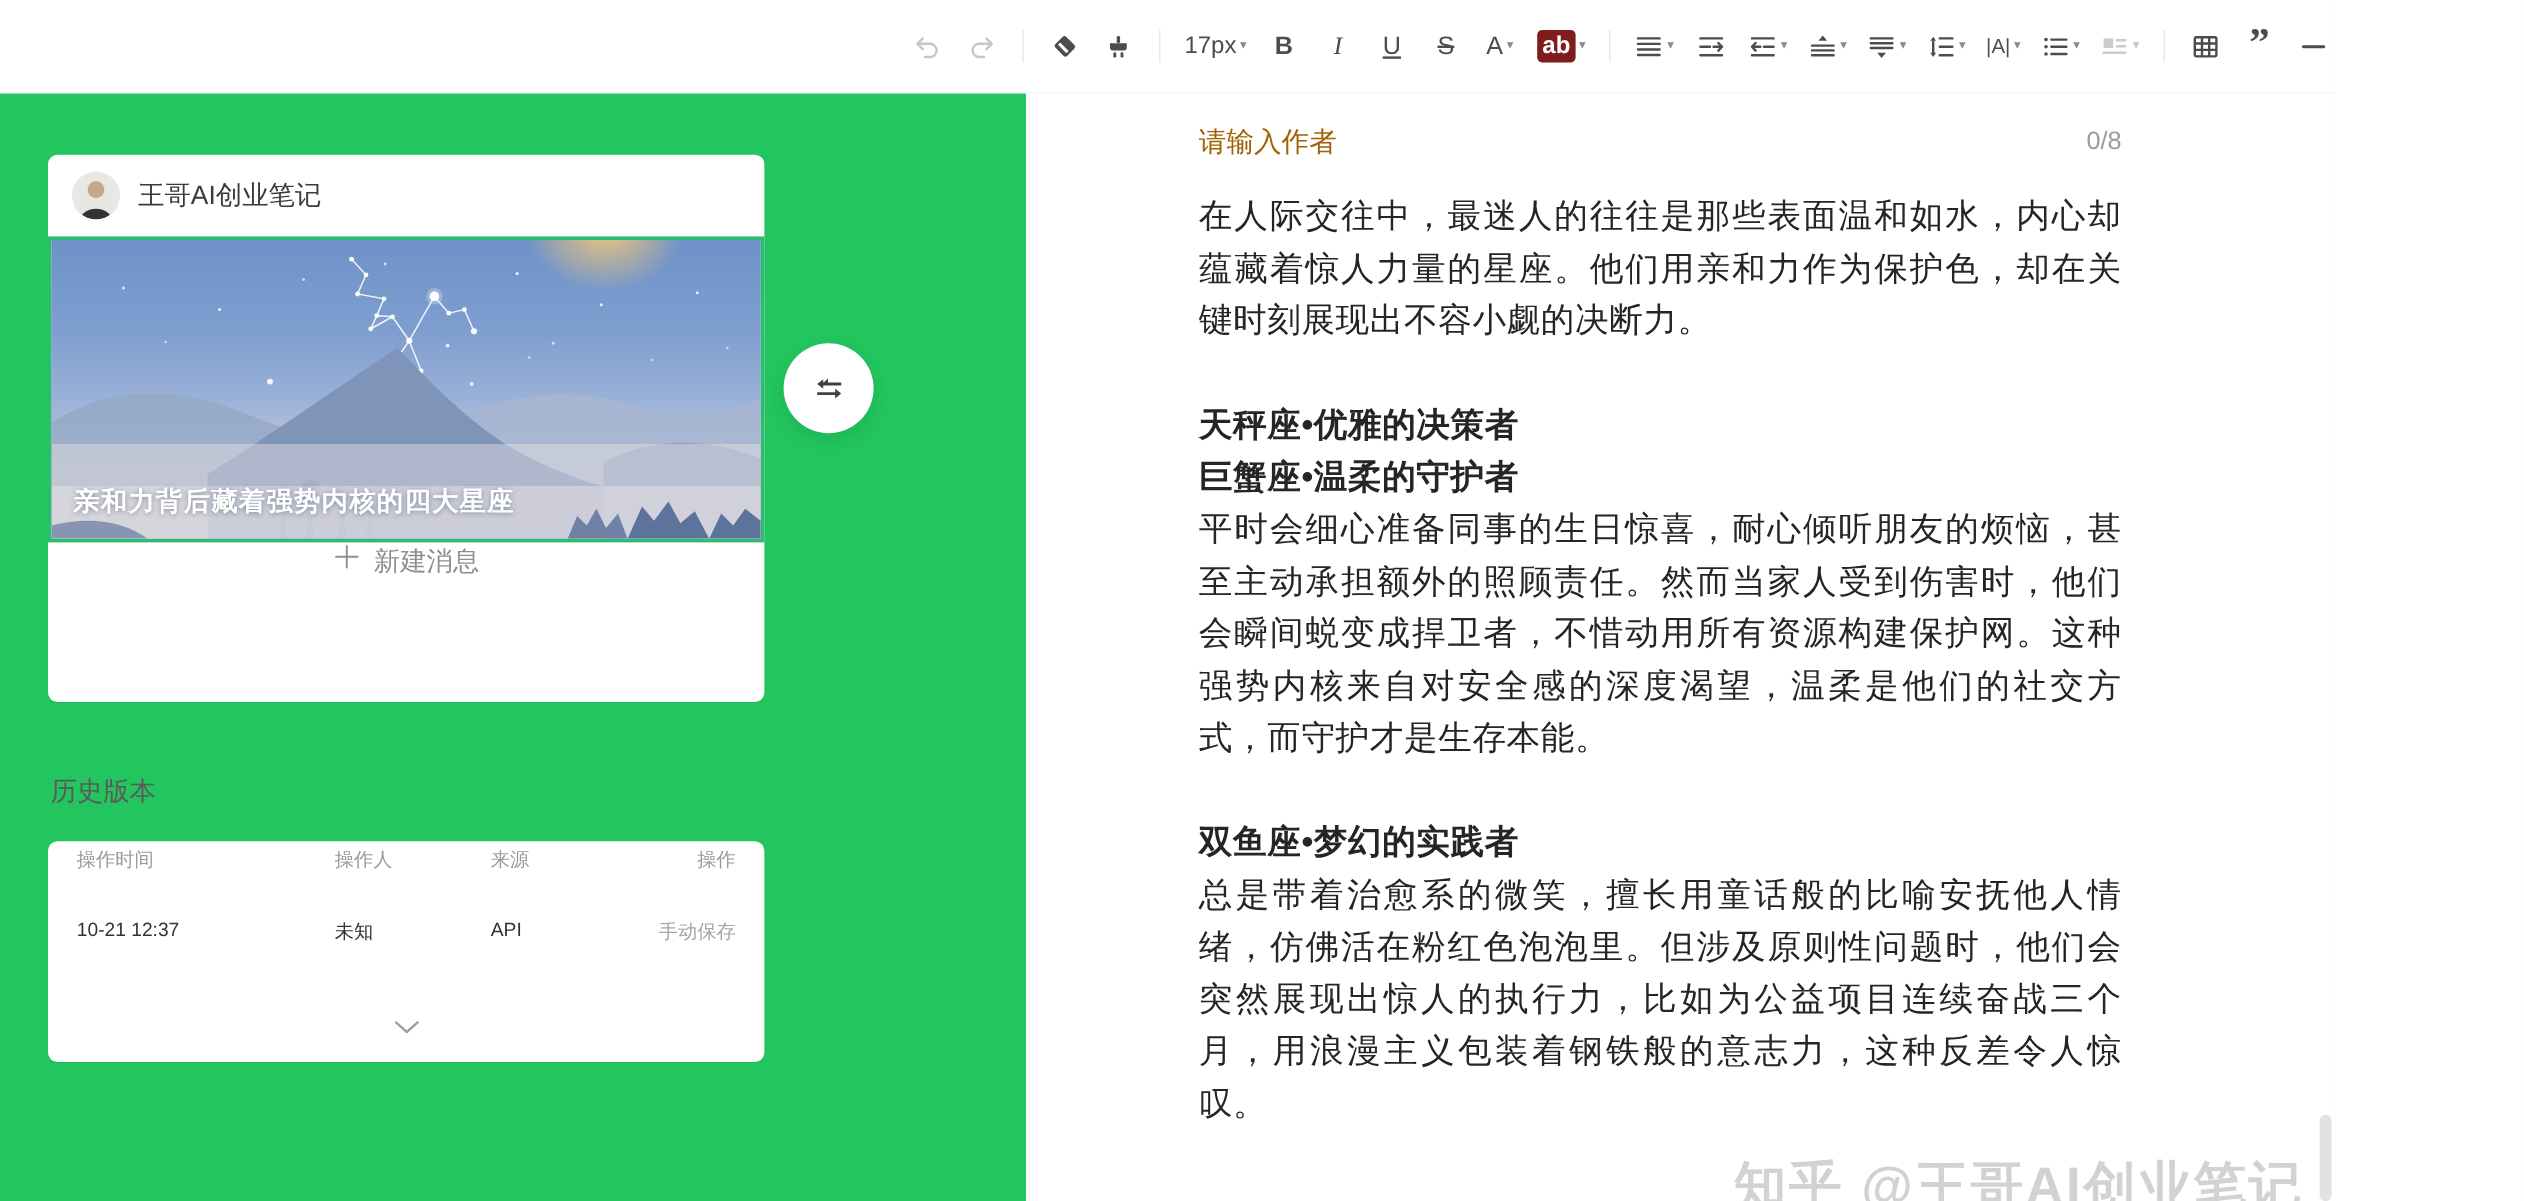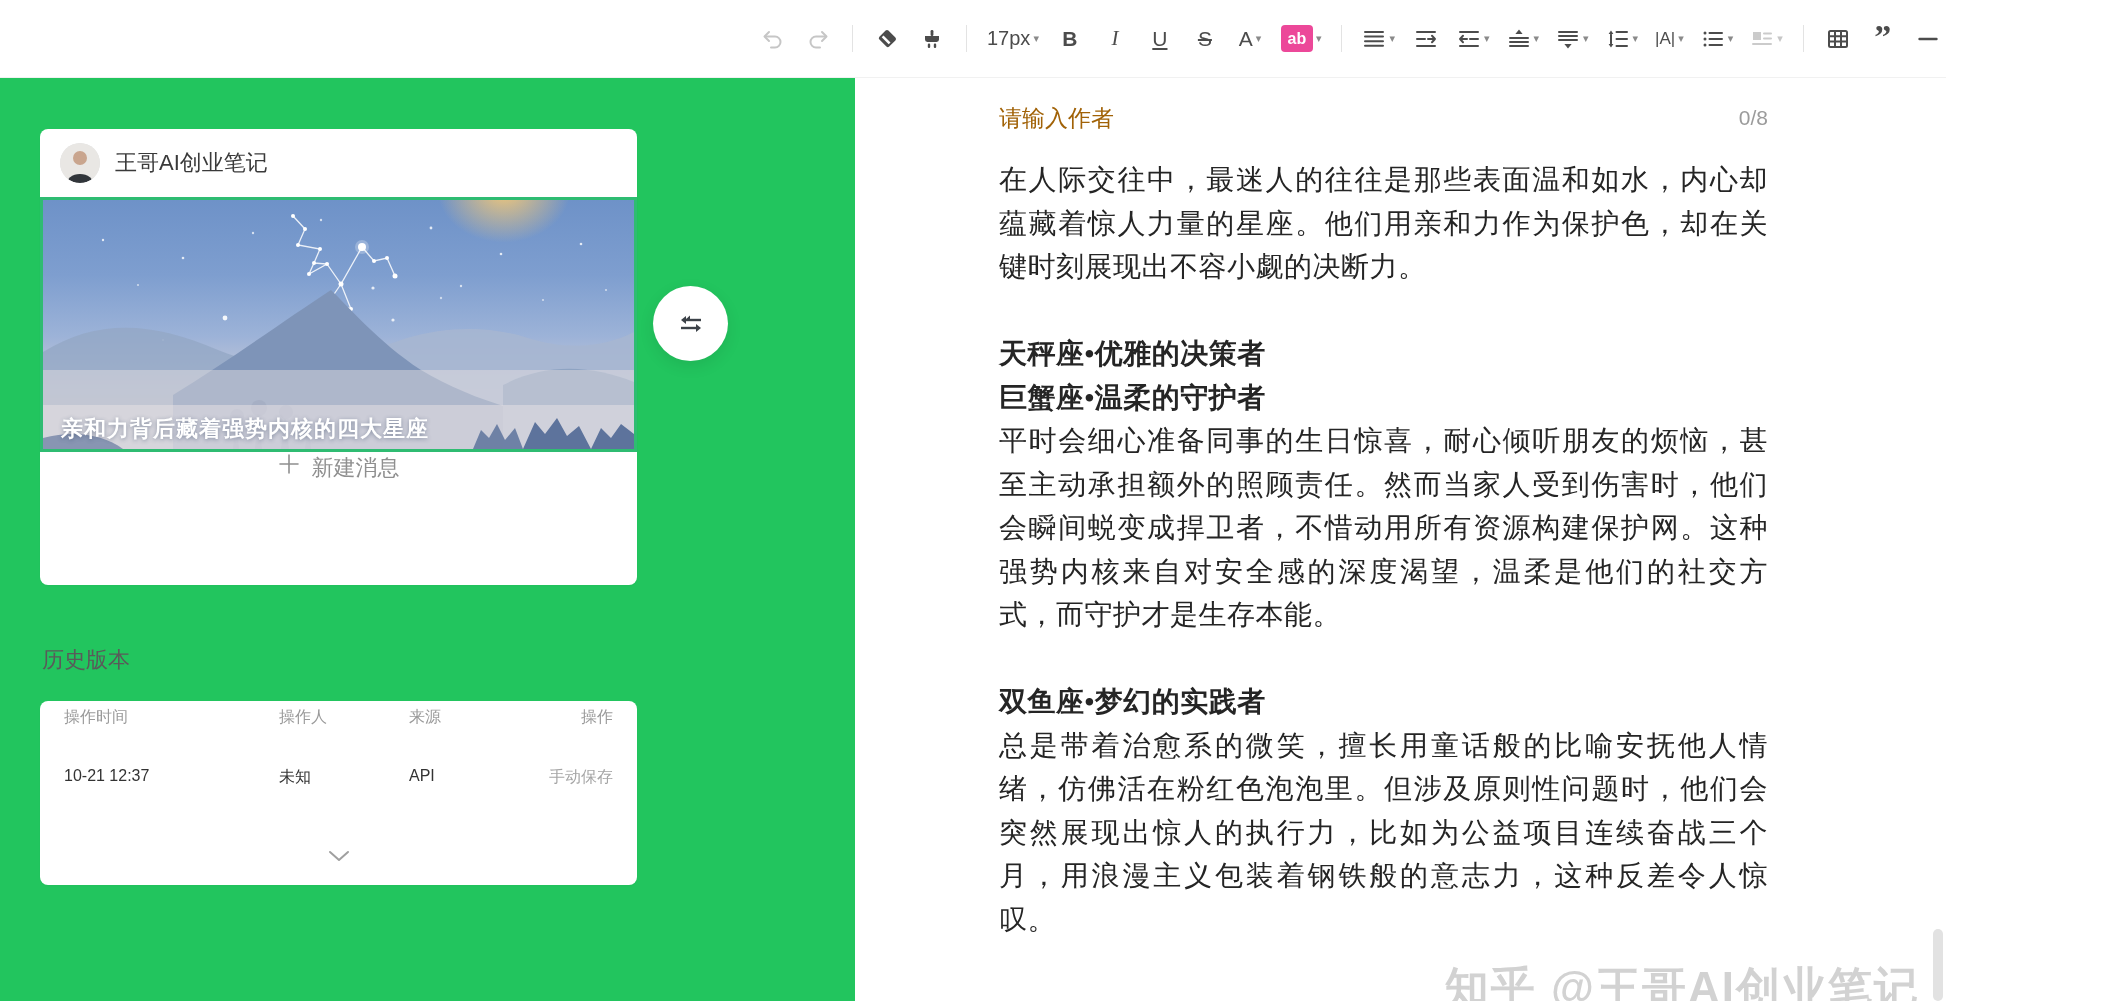--- a/index.html
+++ b/index.html
@@ -14,21 +14,21 @@
   .tb-btn svg{display:block;}
   .tb-sep{flex:none;width:1px;height:27px;background:#e3e3e3;margin:0 6px;}
   .caret{font-size:11px;color:#8a8a8a;margin-left:3px;line-height:1;}
   .tb-letter{font-size:21px;color:#4c4c4c;line-height:1;}
   .tb-b{font-weight:700;}
   .tb-i{font-family:"Liberation Serif","DejaVu Serif",serif;font-style:italic;}
   .tb-u{text-decoration:underline;}
   .tb-s{text-decoration:line-through;}
   .tb-fontsize{font-size:20px;color:#4c4c4c;}
   .tb-ab{display:inline-flex;align-items:center;justify-content:center;width:32px;height:27px;
-         background:#ec4899;border-radius:4px;color:#fff;font-size:16px;font-weight:700;}
+         background:#7f1d1d;border-radius:4px;color:#fff;font-size:20px;font-weight:700;}
   .tb-quote{font-family:"Liberation Serif","DejaVu Serif",serif;font-size:34px;font-weight:700;line-height:14px;height:18px;color:#4c4c4c;}
   .tb-code{font-size:18px;color:#4c4c4c;letter-spacing:-1px;}
   .tb-lspace{font-size:17px;color:#4c4c4c;}
   .disabled-ic{color:#c6c6c6;}
 
   
   .content{position:relative;display:flex;height:923px;}
   .sidebar{flex:none;width:855px;box-sizing:border-box;padding:51px 0 0 40px;background:#22c55e;}
   .card{width:597px;background:#fff;border-radius:8px;box-shadow:0 1px 2px rgba(0,0,0,.03);}
 
@@ -37,21 +37,21 @@
   .avatar{flex:none;width:40px;height:40px;border-radius:50%;overflow:hidden;background:#e3e3e3;}
   .account-name{margin-left:15px;font-size:22px;color:#3a3a3a;}
 
   
   .cover{position:relative;width:597px;height:255px;box-sizing:border-box;border:3px solid #2fbc72;
          background:
            radial-gradient(95px 75px at 78% -4%, rgba(250,203,115,.95), rgba(250,203,115,0) 70%),
            linear-gradient(180deg,#6e92c8 0%,#7e9ecf 30%,#9db3d8 55%,#c3c7d8 72%,#ebd8c3 86%,#d9cdc6 100%);
          overflow:hidden;}
   .cover svg{position:absolute;left:0;top:0;}
-  .cover-caption{position:absolute;left:18px;bottom:5px;color:#fff;font-size:22px;font-weight:700;
+  .cover-caption{position:absolute;left:18px;bottom:16px;color:#fff;font-size:22px;font-weight:700;
                  text-shadow:0 1px 4px rgba(40,60,90,.45);letter-spacing:1px;}
 
   
   .new-message{width:100%;height:133px;display:flex;align-items:flex-start;justify-content:center;gap:12px;
                background:none;border:0;cursor:pointer;color:#8f8f8f;font-size:22px;}
 
   
   .history-title{margin:60px 0 0 2px;font-size:22px;color:#5a5a5a;}
   .history-card{margin-top:26px;padding:6px 0 0;}
   .h-table{padding:0 24px;}
@@ -70,21 +70,21 @@
             background:#fff;border:0;box-shadow:0 5px 16px rgba(0,0,0,.09);display:flex;
             align-items:center;justify-content:center;cursor:pointer;}
 
   
   .editor{position:relative;flex:1;background:#fff;box-sizing:border-box;padding:18px 178px 0 144px;overflow:hidden;}
   .author-row{display:flex;align-items:center;justify-content:space-between;height:44px;}
   .author-placeholder{font-size:23px;color:#a16207;}
   .author-counter{font-size:21px;color:#9b9b9b;}
   .doc-body{margin-top:18px;color:#252525;}
   .doc-body p{margin:0 0 43.5px;font-size:28px;line-height:43.5px;letter-spacing:.5px;text-align:justify;}
-  .doc-body h3{margin:0;font-size:28px;line-height:43.5px;font-weight:700;letter-spacing:.5px;font-family:Liberation Serif, serif;}
+  .doc-body h3{margin:0;font-size:28px;line-height:43.5px;font-weight:700;letter-spacing:.5px;}
   .watermark{position:absolute;right:26px;bottom:-17px;font-size:44px;font-weight:700;
              color:#c7c7c7;opacity:.8;white-space:nowrap;letter-spacing:2px;}
   .scroll-thumb{position:absolute;right:3px;bottom:0;width:10px;height:72px;border-radius:5px;background:#e2e2e2;}
 </style>
 </head>
 <body>
 
 <div class="app">
 
   <header class="toolbar">

